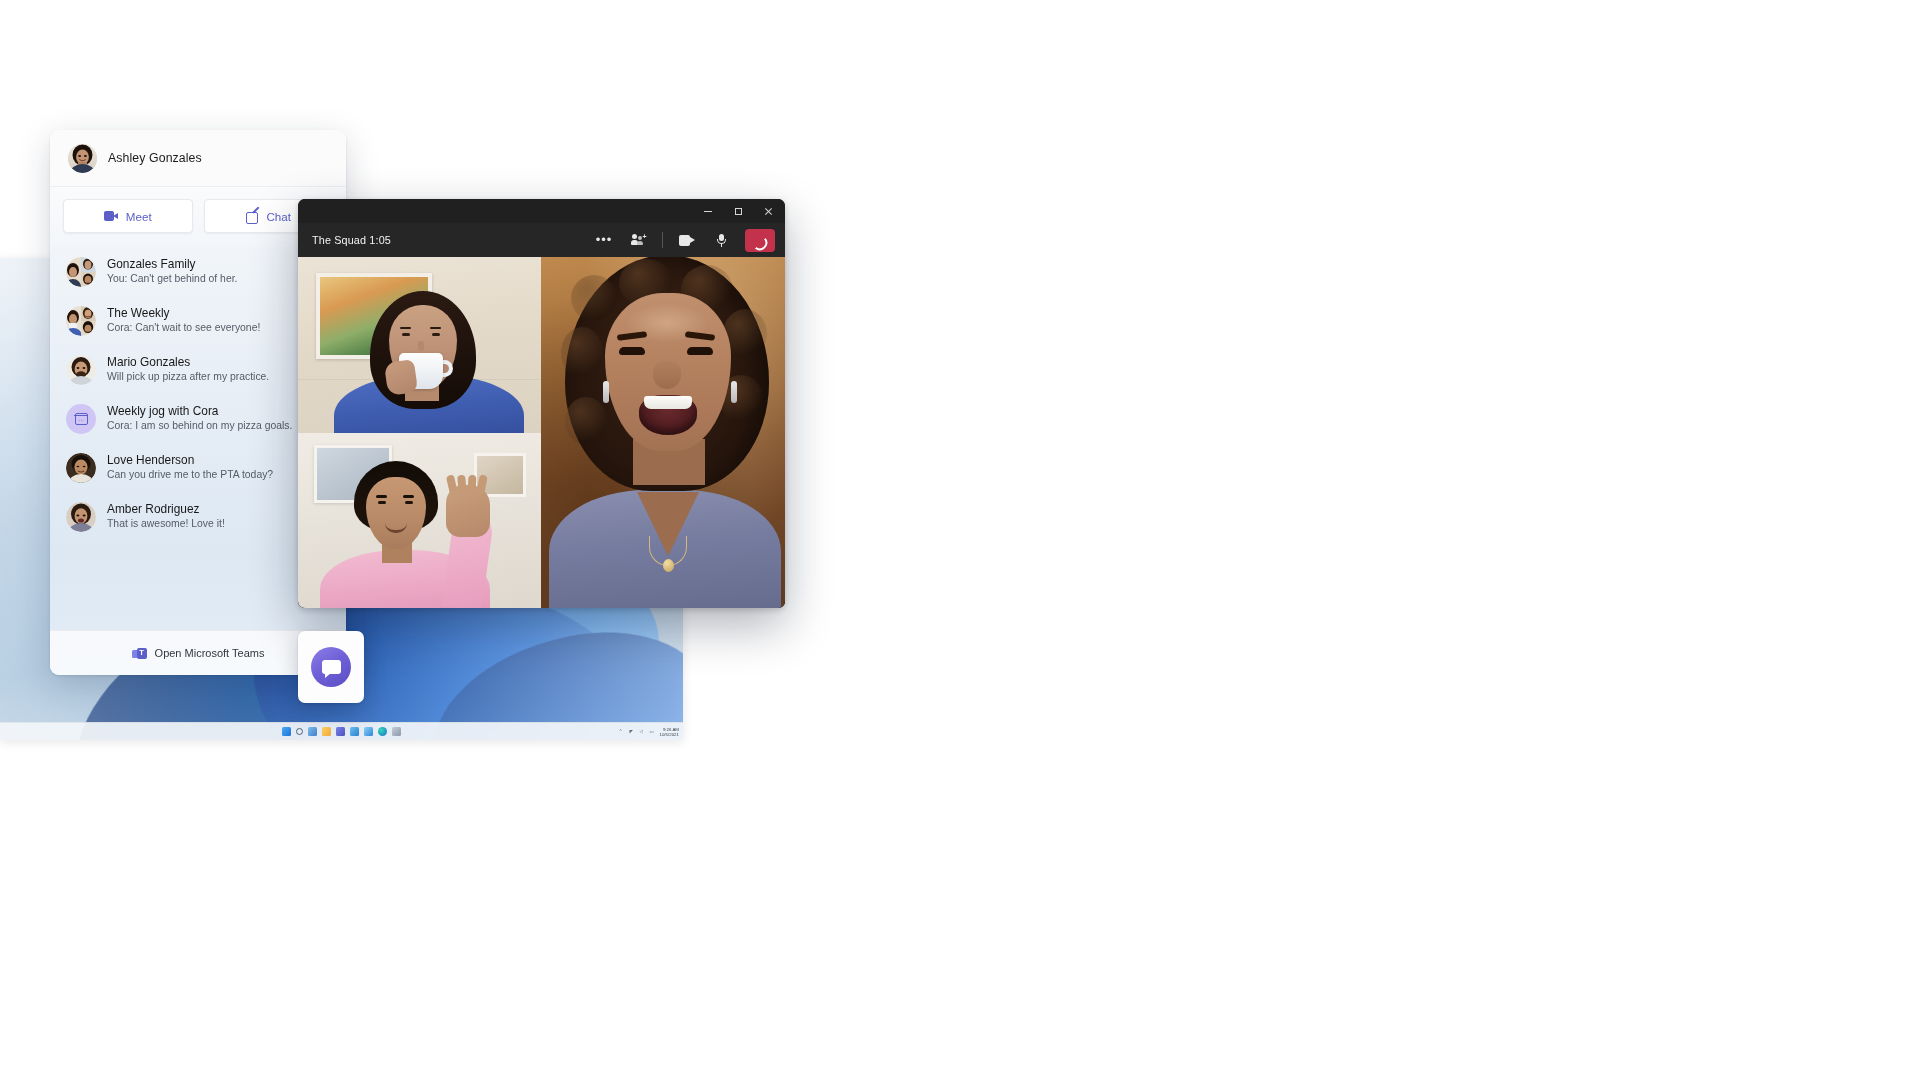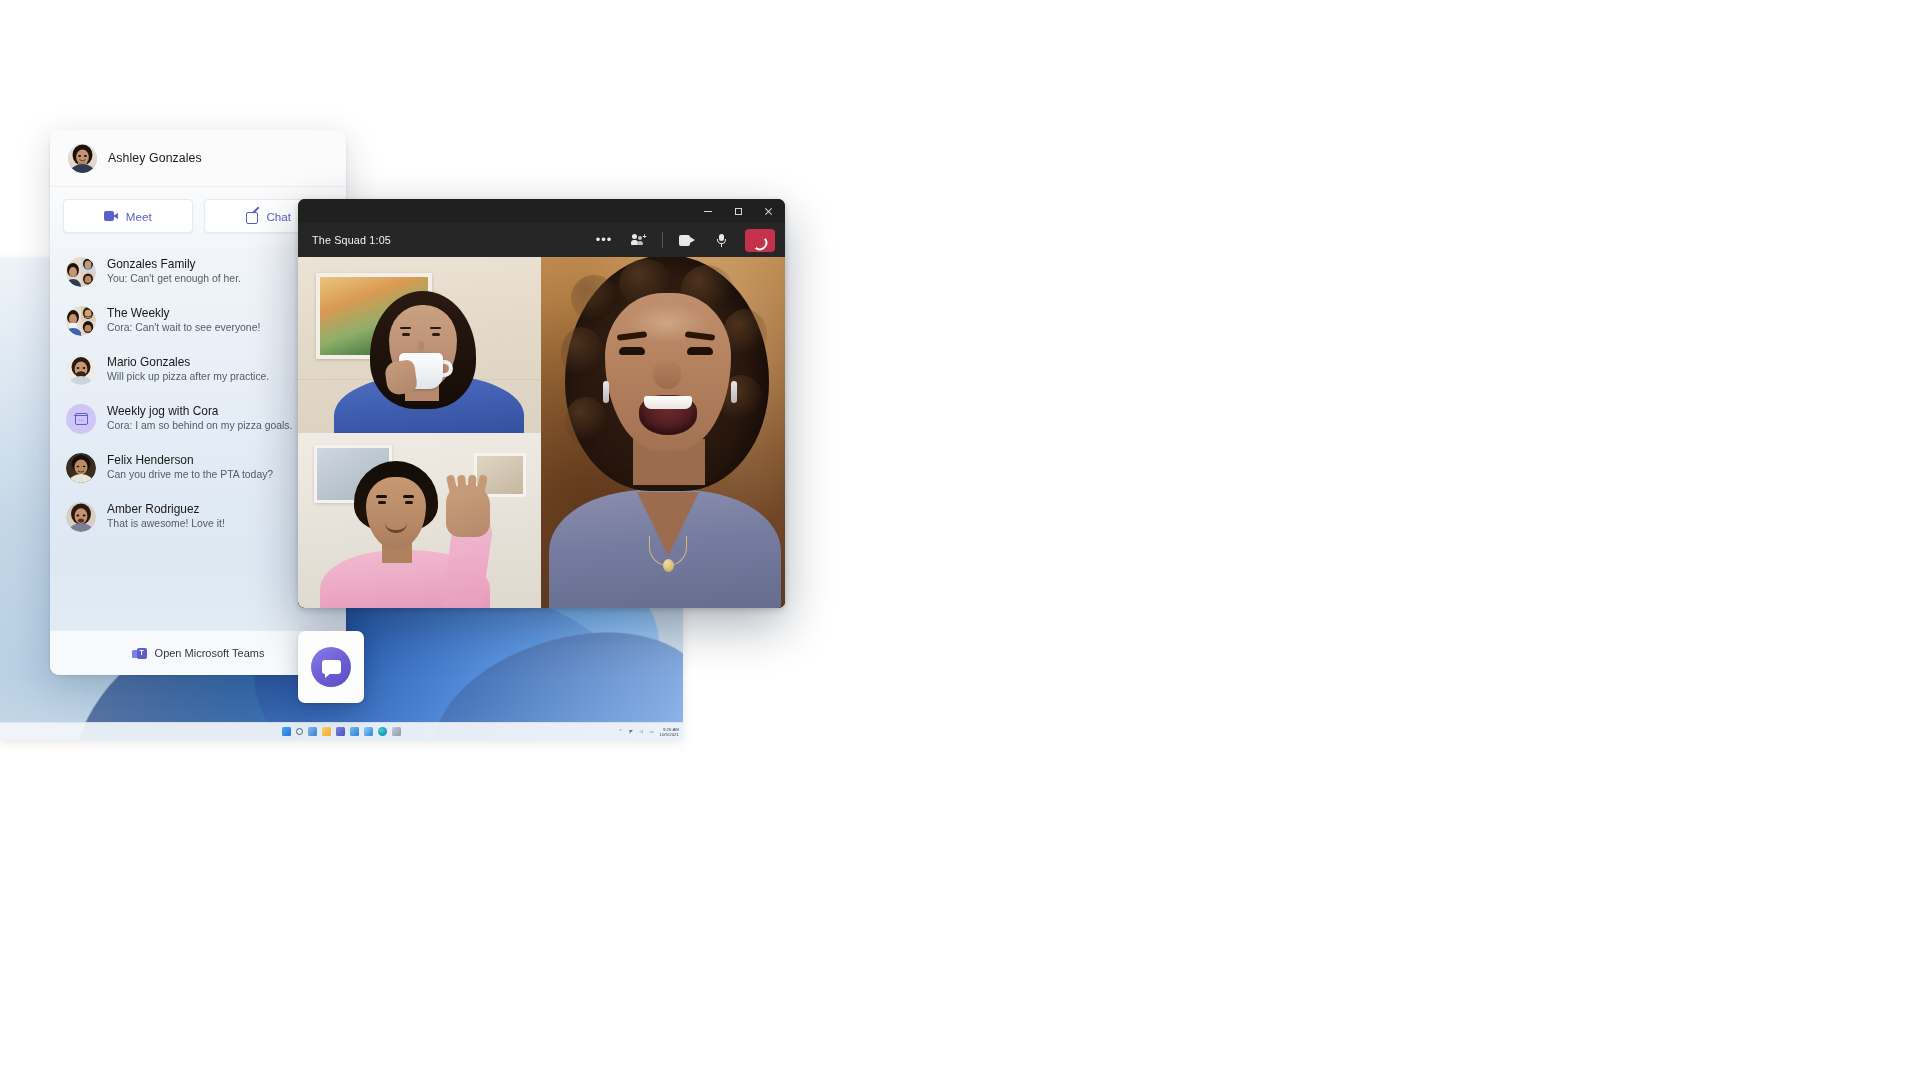--- a/index.html
+++ b/index.html
@@ -556,21 +556,21 @@
               <ellipse cx="22" cy="8" rx="3.4" ry="4.2" fill="#c69a78"></ellipse>
               <rect x="15" y="15" width="15" height="15" fill="#ddd2c2"></rect>
               <ellipse cx="22" cy="22" rx="5" ry="5.5" fill="#20150d"></ellipse>
               <ellipse cx="22" cy="23" rx="3.4" ry="4.2" fill="#b9885f"></ellipse>
               <path d="M18.8 25.5 Q22 27.4 25.2 25.5" stroke="#3a2113" stroke-width="1.3" fill="none"></path>
             </g>
           </svg>
         </div>
         <div class="chat-txt">
           <div class="chat-title">Gonzales Family</div>
-          <div class="chat-prev">You: Can't get enough of her.</div>
+          <div class="chat-prev">You: Can't get behind of her.</div>
         </div>
       </div>
 
       <div class="chat-row">
         <div class="chat-av">
           <svg width="30" height="30" viewBox="0 0 30 30">
             <defs>
                 <clipPath id="g1">
                   <circle cx="15" cy="15" r="15"></circle>
                 </clipPath>
@@ -647,21 +647,21 @@
               <ellipse cx="15" cy="11" rx="9.5" ry="9" fill="#17100a"></ellipse>
               <ellipse cx="15" cy="14" rx="6.6" ry="7.6" fill="#bb8a63"></ellipse>
               <ellipse cx="15" cy="31" rx="13" ry="10" fill="#e8e4da"></ellipse>
               <ellipse cx="11.9" cy="13.5" rx="1.4" ry="0.8" fill="#130c06"></ellipse>
               <ellipse cx="18.1" cy="13.5" rx="1.4" ry="0.8" fill="#130c06"></ellipse>
               <path d="M12 18 Q15 20 18 18" stroke="#5d3a23" stroke-width="1.2" fill="none"></path>
             </g>
           </svg>
         </div>
         <div class="chat-txt">
-          <div class="chat-title">Felix Henderson</div>
+          <div class="chat-title">Love Henderson</div>
           <div class="chat-prev">Can you drive me to the PTA today?</div>
         </div>
       </div>
 
       <div class="chat-row">
         <div class="chat-av">
           <svg width="30" height="30" viewBox="0 0 30 30">
             <defs>
                 <clipPath id="g6">
                   <circle cx="15" cy="15" r="15"></circle>

